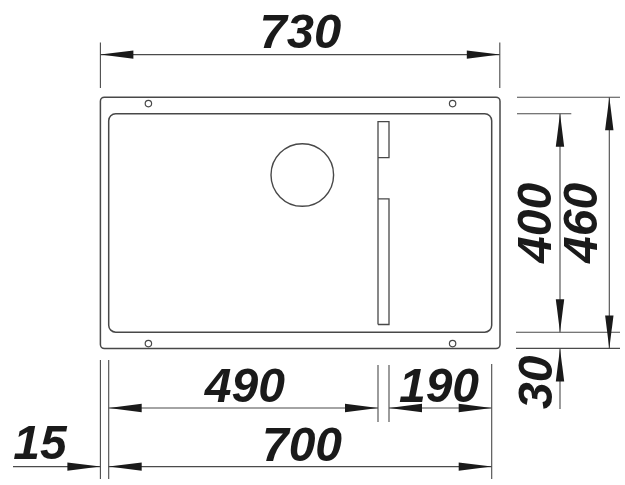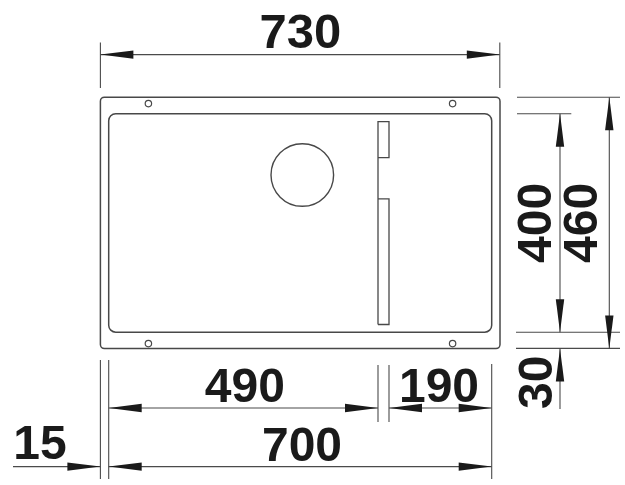--- a/index.html
+++ b/index.html
@@ -1,17 +1,17 @@
 <!DOCTYPE html>
 <html><head>
 <meta charset="utf-8">
 <title>Sink dimension drawing</title>
 <style>
   html,body{margin:0;padding:0;background:#ffffff;}
-  .page{width:625px;height:485px;position:relative;background:#ffffff;overflow:hidden;}
+  .page{width:625px;height:485px;position:relative;background:#ffffff;overflow:hidden;font-style:italic;}
   svg{display:block;}
   text{font-family:"Liberation Sans", sans-serif;font-weight:bold;fill:#1a1a1a;}
 </style>
 </head>
 <body>
 <div class="page">
 <svg width="625" height="485" viewBox="0 0 625 485" xmlns="http://www.w3.org/2000/svg">
 
   <rect x="0" y="0" width="625" height="485" fill="#ffffff"></rect>
 

